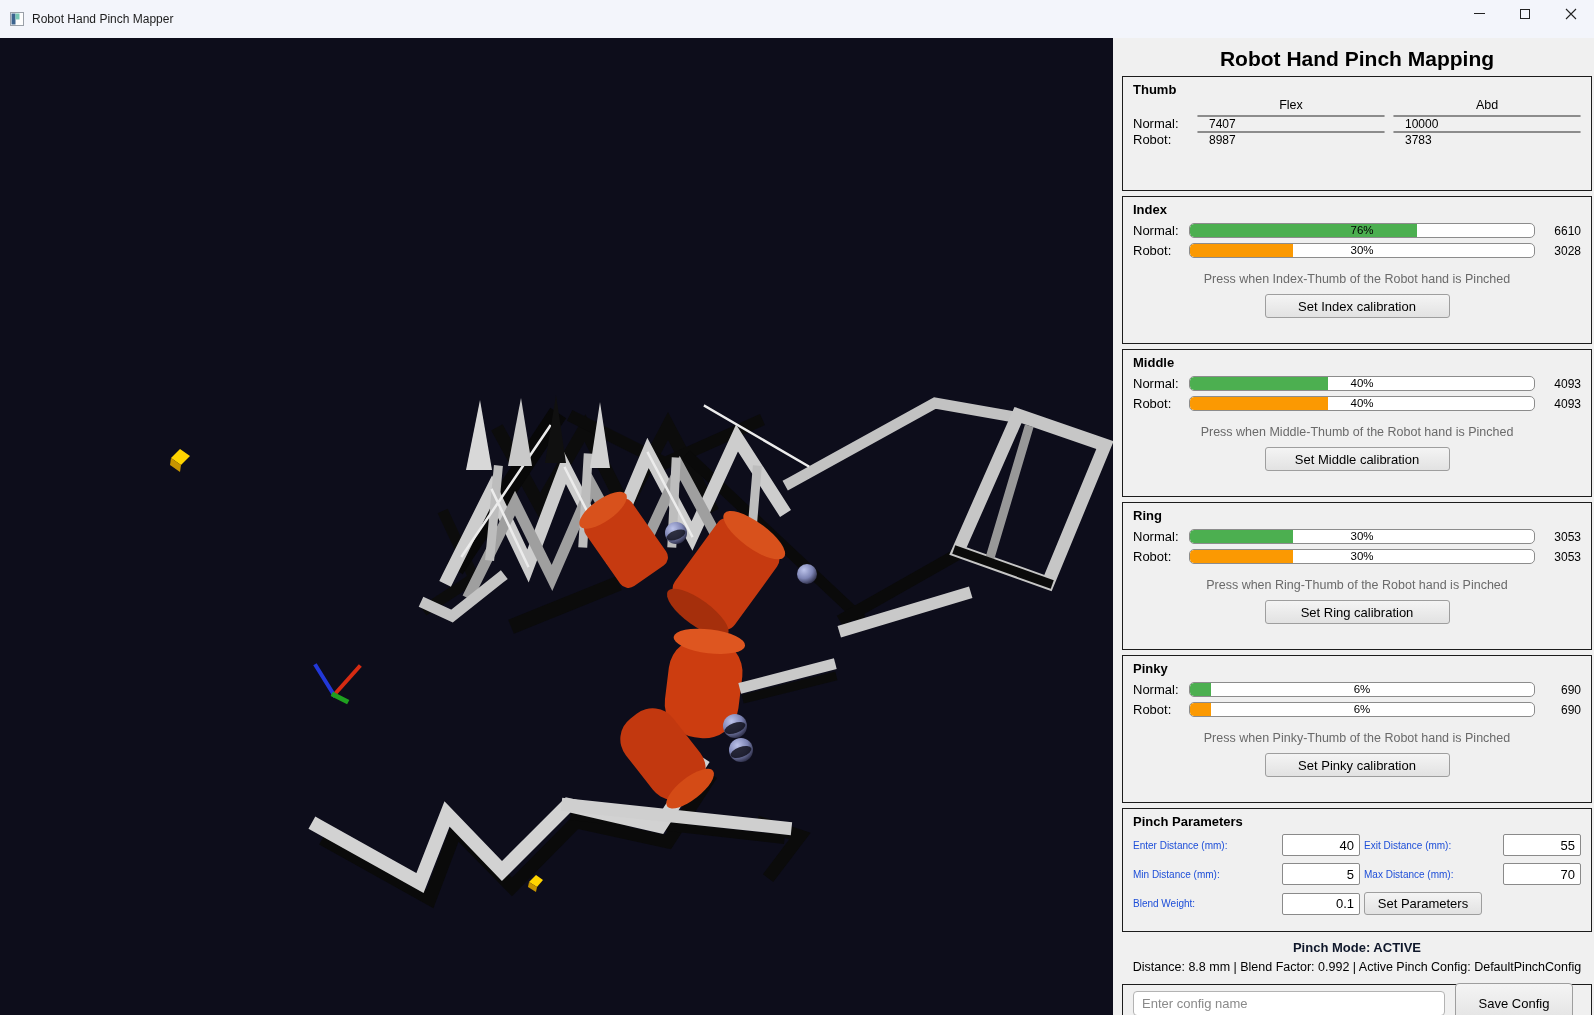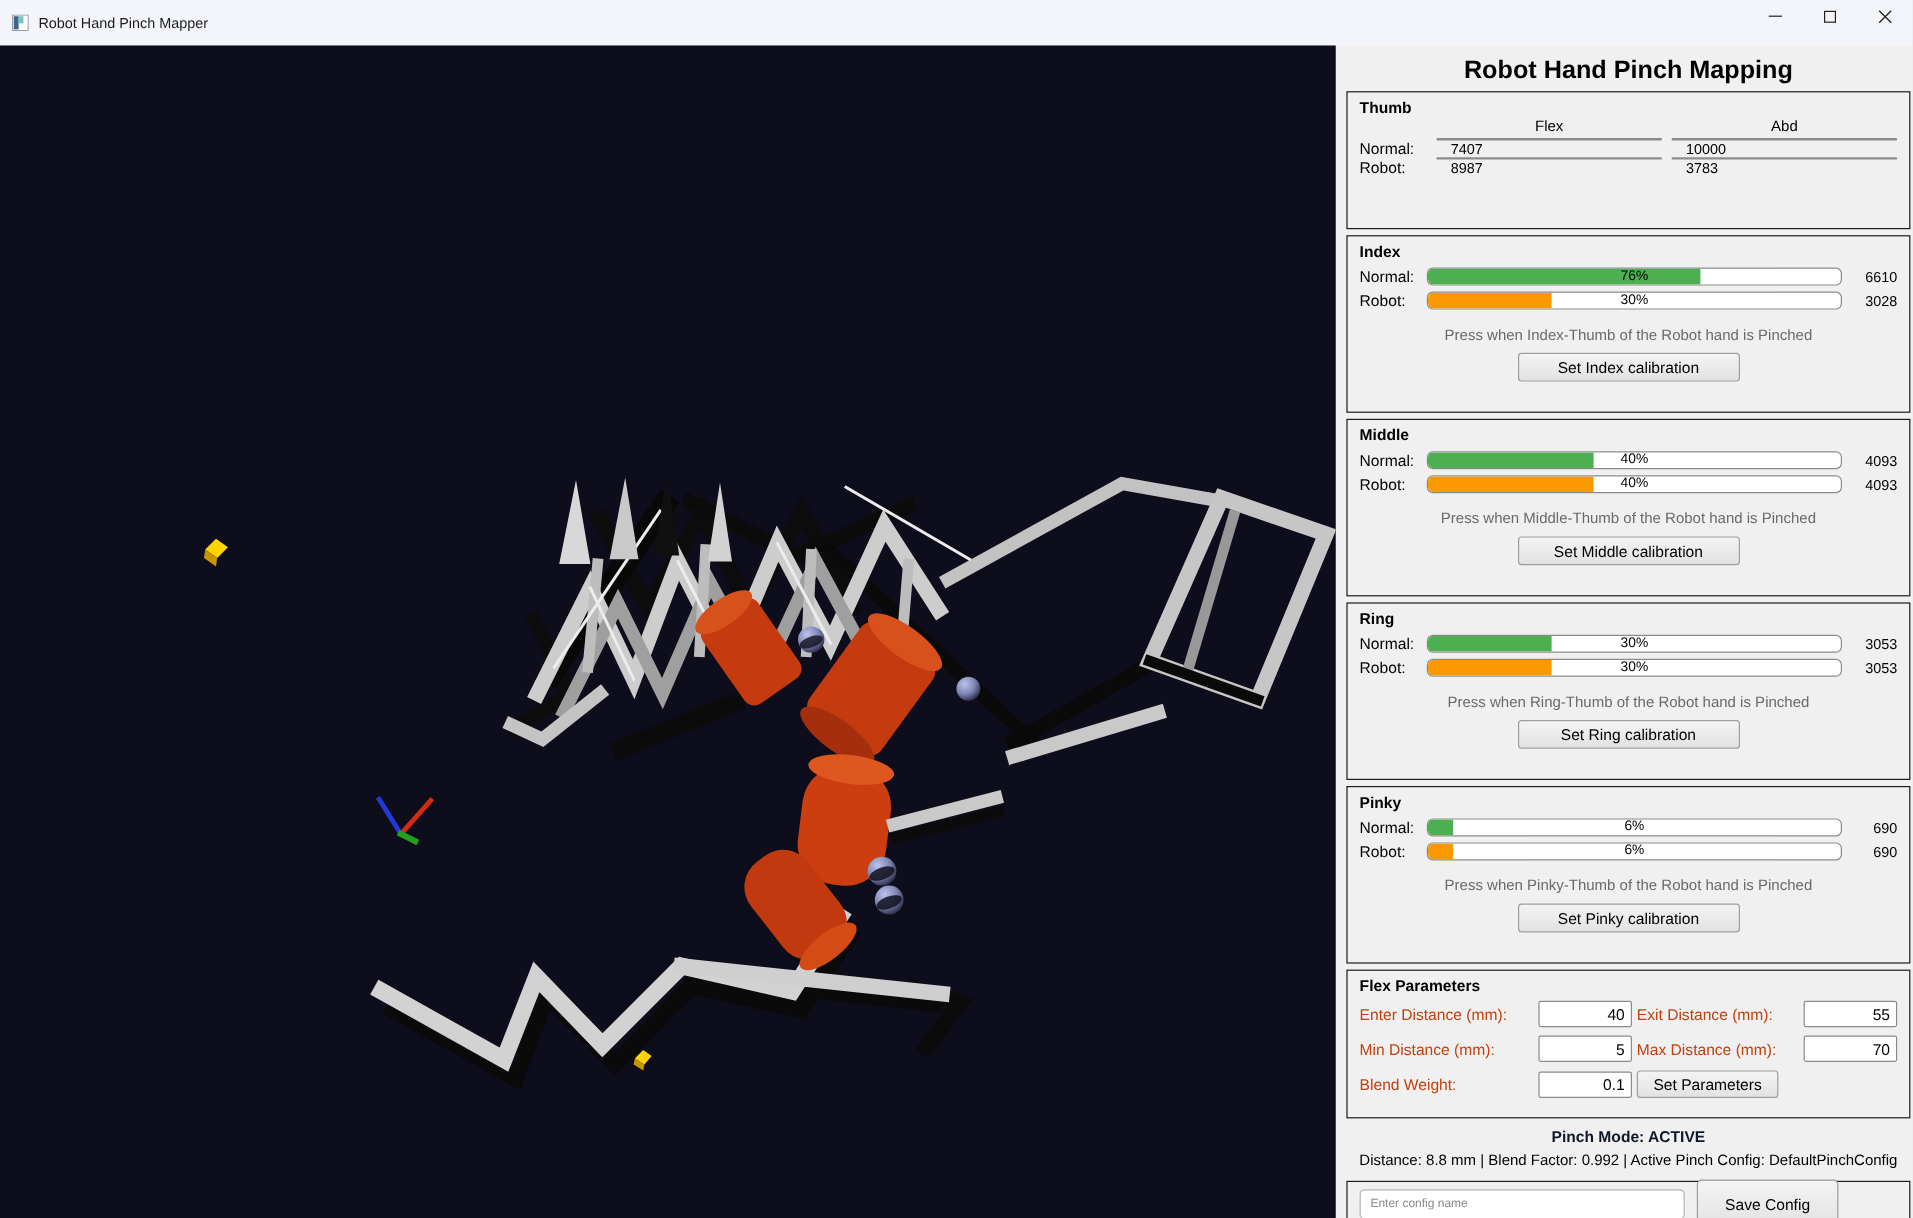--- a/index.html
+++ b/index.html
@@ -46,31 +46,31 @@
   .bar-row { display:flex; align-items:center; margin-top:5px; }
   .row-label { width:56px; font-size:13px; color:#000; flex:0 0 auto; }
   .row-value { width:46px; text-align:right; font-size:12px; color:#000; flex:0 0 auto; }
   .hint { text-align:center; font-size:12.5px; color:#6a6a6a; margin-top:14px; height:15px; }
   .btn { display:block; background:linear-gradient(#f4f4f4,#e2e2e2); border:1px solid #9e9e9e; border-radius:3px;
          font-size:13px; color:#000; font-family:inherit; }
   .cal-btn { width:185px; height:24px; margin:7px auto 0 auto; }
 
   
   .pp-grid { display:grid; grid-template-columns:145px 78px 135px 78px; column-gap:4px; row-gap:7px; align-items:center; margin-top:4px; }
-  .pp-label { font-size:13px; color:#c2410c; }
+  .pp-label { font-size:10px; color:#1d4ed8; }
   .pp-input { width:78px; height:22px; border:1px solid #8a8a8a; border-radius:2px; background:#fff;
               text-align:right; padding-right:5px; font-size:13px; font-family:inherit; color:#000; }
   .pp-btn { width:118px; height:23px; margin:0; }
 
   
   .pinch-mode { text-align:center; font-weight:bold; font-size:13px; margin-top:8px; height:16px; }
   .status-info { text-align:center; font-size:12.5px; color:#000; margin-top:4px; height:16px; }
   .config-box { border:1px solid #1c1c1c; margin-top:8px; height:39px; display:flex; align-items:center; padding:0 10px; }
-  .config-input { width:271px; height:25px; border:1px solid #b3b3b3; border-radius:4px; padding-left:8px;
-                  font-size:10px; font-family:inherit; color:#000; background:#fff; }
+  .config-input { width:312px; height:25px; border:1px solid #b3b3b3; border-radius:4px; padding-left:8px;
+                  font-size:13px; font-family:inherit; color:#000; background:#fff; }
   .config-input::placeholder { color:#8a8a8a; }
   .save-btn { width:118px; height:41px; margin-left:10px; border-radius:4px; }
 </style>
 </head>
 <body>
 
 <div class="titlebar">
   <svg class="app-icon" viewBox="0 0 14 14">
     <rect x="0.5" y="0.5" width="13" height="13" fill="#fdfdfd" stroke="#9aa0a8"></rect>
     <rect x="1.5" y="1.5" width="4" height="11" fill="#3c648f"></rect>
@@ -318,21 +318,21 @@
         <span class="pbar-text">6%</span>
       </div>
       <span class="row-value">690</span>
     </div>
     <div class="hint">Press when Pinky-Thumb of the Robot hand is Pinched</div>
     <button class="btn cal-btn">Set Pinky calibration</button>
   </section>
 </div>
 
     <section class="group" style="height:124px;">
-      <div class="group-title">Flex Parameters</div>
+      <div class="group-title">Pinch Parameters</div>
       <div class="pp-grid">
         <span class="pp-label">Enter Distance (mm):</span>
         <input class="pp-input" value="40" style="">
         <span class="pp-label">Exit Distance (mm):</span>
         <input class="pp-input" value="55" style="">
 
         <span class="pp-label">Min Distance (mm):</span>
         <input class="pp-input" value="5" style="">
         <span class="pp-label">Max Distance (mm):</span>
         <input class="pp-input" value="70" style="">

